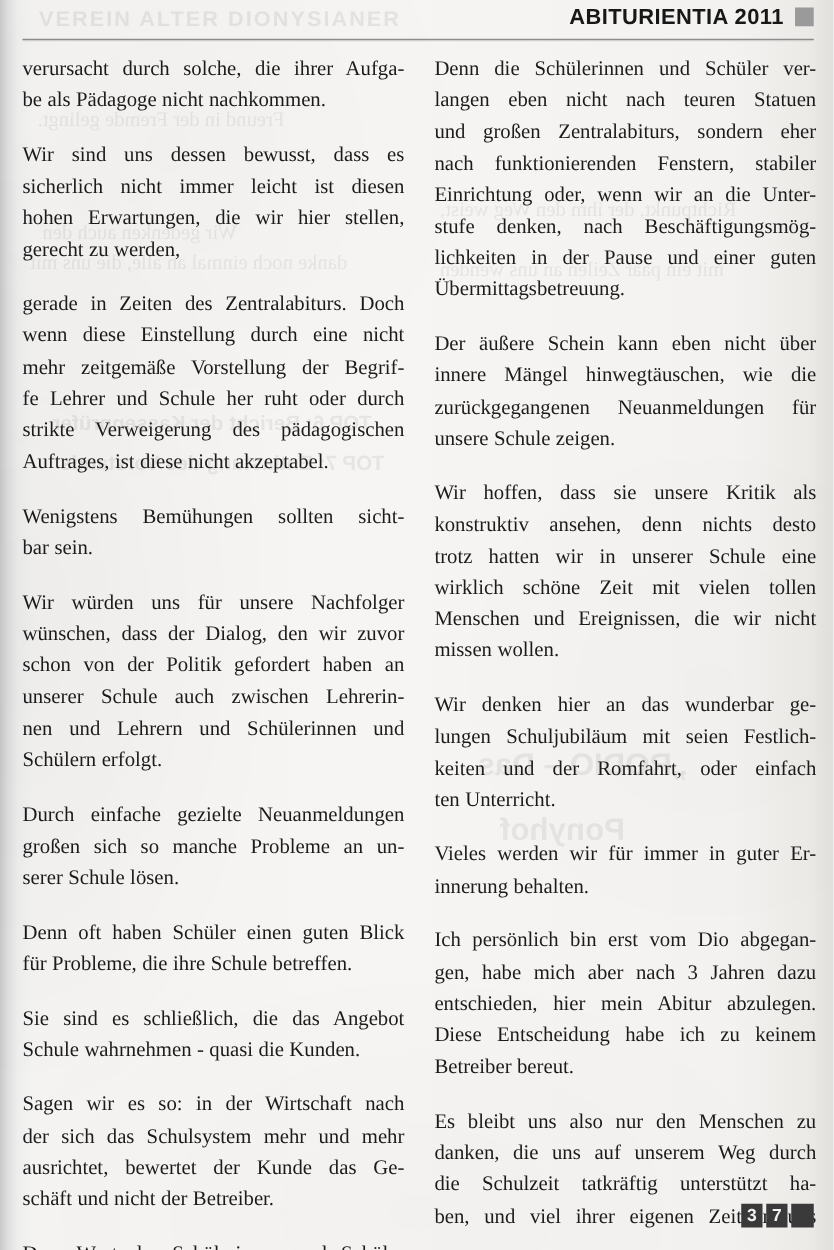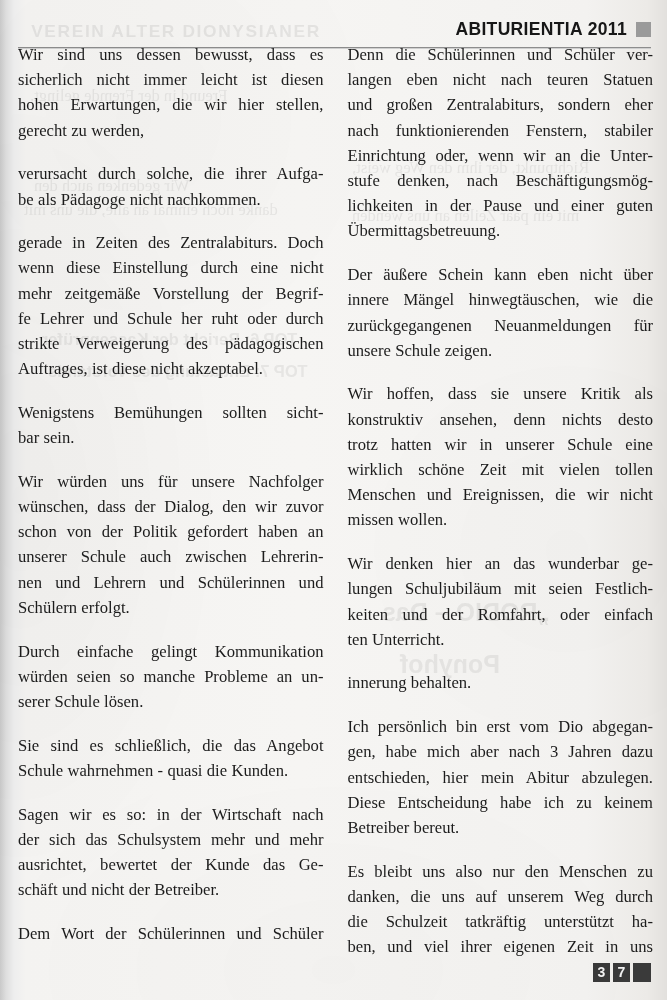--- a/index.html
+++ b/index.html
@@ -31,21 +31,21 @@
     background:
       radial-gradient(ellipse 60% 40% at 20% 12%, rgba(0,0,0,.030), rgba(0,0,0,0) 70%),
       radial-gradient(ellipse 55% 35% at 85% 55%, rgba(0,0,0,.022), rgba(0,0,0,0) 70%),
       radial-gradient(ellipse 70% 30% at 50% 97%, rgba(0,0,0,.030), rgba(0,0,0,0) 75%),
       radial-gradient(ellipse 40% 50% at 3% 50%, rgba(0,0,0,.055), rgba(0,0,0,0) 80%);
   }
 
   
   #header {
     position: absolute;
-    left: 0; right: 0; top: 16px;
+    left: 0; right: 0; top: 0;
     height: 27px;
   }
   #watermark-title {
     position: absolute;
     left: 34px;
     top: 6px;
     font-family: "Liberation Sans", "DejaVu Sans", sans-serif;
     font-weight: 700;
     font-size: 17px;
     letter-spacing: 1.6px;
@@ -183,28 +183,28 @@
     <div id="header-right">
       <div id="header-title">ABITURIENTIA 2011</div>
       <span id="header-mark"></span>
     </div>
     <div id="header-rule"></div>
   </div>
 
   <div id="columns">
     <div class="column" id="column-left">
         <p class="para">
+          <span class="ln j">verursacht durch solche, die ihrer Aufga-</span>
+          <span class="ln last">be als Pädagoge nicht nachkommen.</span>
+        </p>
+        <p class="para">
           <span class="ln j">Wir sind uns dessen bewusst, dass es</span>
           <span class="ln j">sicherlich nicht immer leicht ist diesen</span>
           <span class="ln j">hohen Erwartungen, die wir hier stellen,</span>
           <span class="ln last">gerecht zu werden,</span>
-        </p>
-        <p class="para">
-          <span class="ln j">verursacht durch solche, die ihrer Aufga-</span>
-          <span class="ln last">be als Pädagoge nicht nachkommen.</span>
         </p>
         <p class="para">
           <span class="ln j">gerade in Zeiten des Zentralabiturs. Doch</span>
           <span class="ln j">wenn diese Einstellung durch eine nicht</span>
           <span class="ln j">mehr zeitgemäße Vorstellung der Begrif-</span>
           <span class="ln j">fe Lehrer und Schule her ruht oder durch</span>
           <span class="ln j">strikte Verweigerung des pädagogischen</span>
           <span class="ln last">Auftrages, ist diese nicht akzeptabel.</span>
         </p>
         <p class="para">
@@ -213,23 +213,27 @@
         </p>
         <p class="para">
           <span class="ln j">Wir würden uns für unsere Nachfolger</span>
           <span class="ln j">wünschen, dass der Dialog, den wir zuvor</span>
           <span class="ln j">schon von der Politik gefordert haben an</span>
           <span class="ln j">unserer Schule auch zwischen Lehrerin-</span>
           <span class="ln j">nen und Lehrern und Schülerinnen und</span>
           <span class="ln last">Schülern erfolgt.</span>
         </p>
         <p class="para">
-          <span class="ln j">Durch einfache gelingt Kommunikation</span>
-          <span class="ln j">würden seien so manche Probleme an un-</span>
+          <span class="ln j">Durch einfache gezielte Neuanmeldungen</span>
+          <span class="ln j">großen sich so manche Probleme an un-</span>
           <span class="ln last">serer Schule lösen.</span>
+        </p>
+        <p class="para">
+          <span class="ln j">Denn oft haben Schüler einen guten Blick</span>
+          <span class="ln last">für Probleme, die ihre Schule betreffen.</span>
         </p>
         <p class="para">
           <span class="ln j">Sie sind es schließlich, die das Angebot</span>
           <span class="ln last">Schule wahrnehmen - quasi die Kunden.</span>
         </p>
         <p class="para">
           <span class="ln j">Sagen wir es so: in der Wirtschaft nach</span>
           <span class="ln j">der sich das Schulsystem mehr und mehr</span>
           <span class="ln j">ausrichtet, bewertet der Kunde das Ge-</span>
           <span class="ln last">schäft und nicht der Betreiber.</span>
@@ -263,20 +267,21 @@
           <span class="ln j">Menschen und Ereignissen, die wir nicht</span>
           <span class="ln last">missen wollen.</span>
         </p>
         <p class="para">
           <span class="ln j">Wir denken hier an das wunderbar ge-</span>
           <span class="ln j">lungen Schuljubiläum mit seien Festlich-</span>
           <span class="ln j">keiten und der Romfahrt, oder einfach</span>
           <span class="ln last">ten Unterricht.</span>
         </p>
         <p class="para">
+          <span class="ln j">Vieles werden wir für immer in guter Er-</span>
           <span class="ln last">innerung behalten.</span>
         </p>
         <p class="para">
           <span class="ln j">Ich persönlich bin erst vom Dio abgegan-</span>
           <span class="ln j">gen, habe mich aber nach 3 Jahren dazu</span>
           <span class="ln j">entschieden, hier mein Abitur abzulegen.</span>
           <span class="ln j">Diese Entscheidung habe ich zu keinem</span>
           <span class="ln last">Betreiber bereut.</span>
         </p>
         <p class="para">

